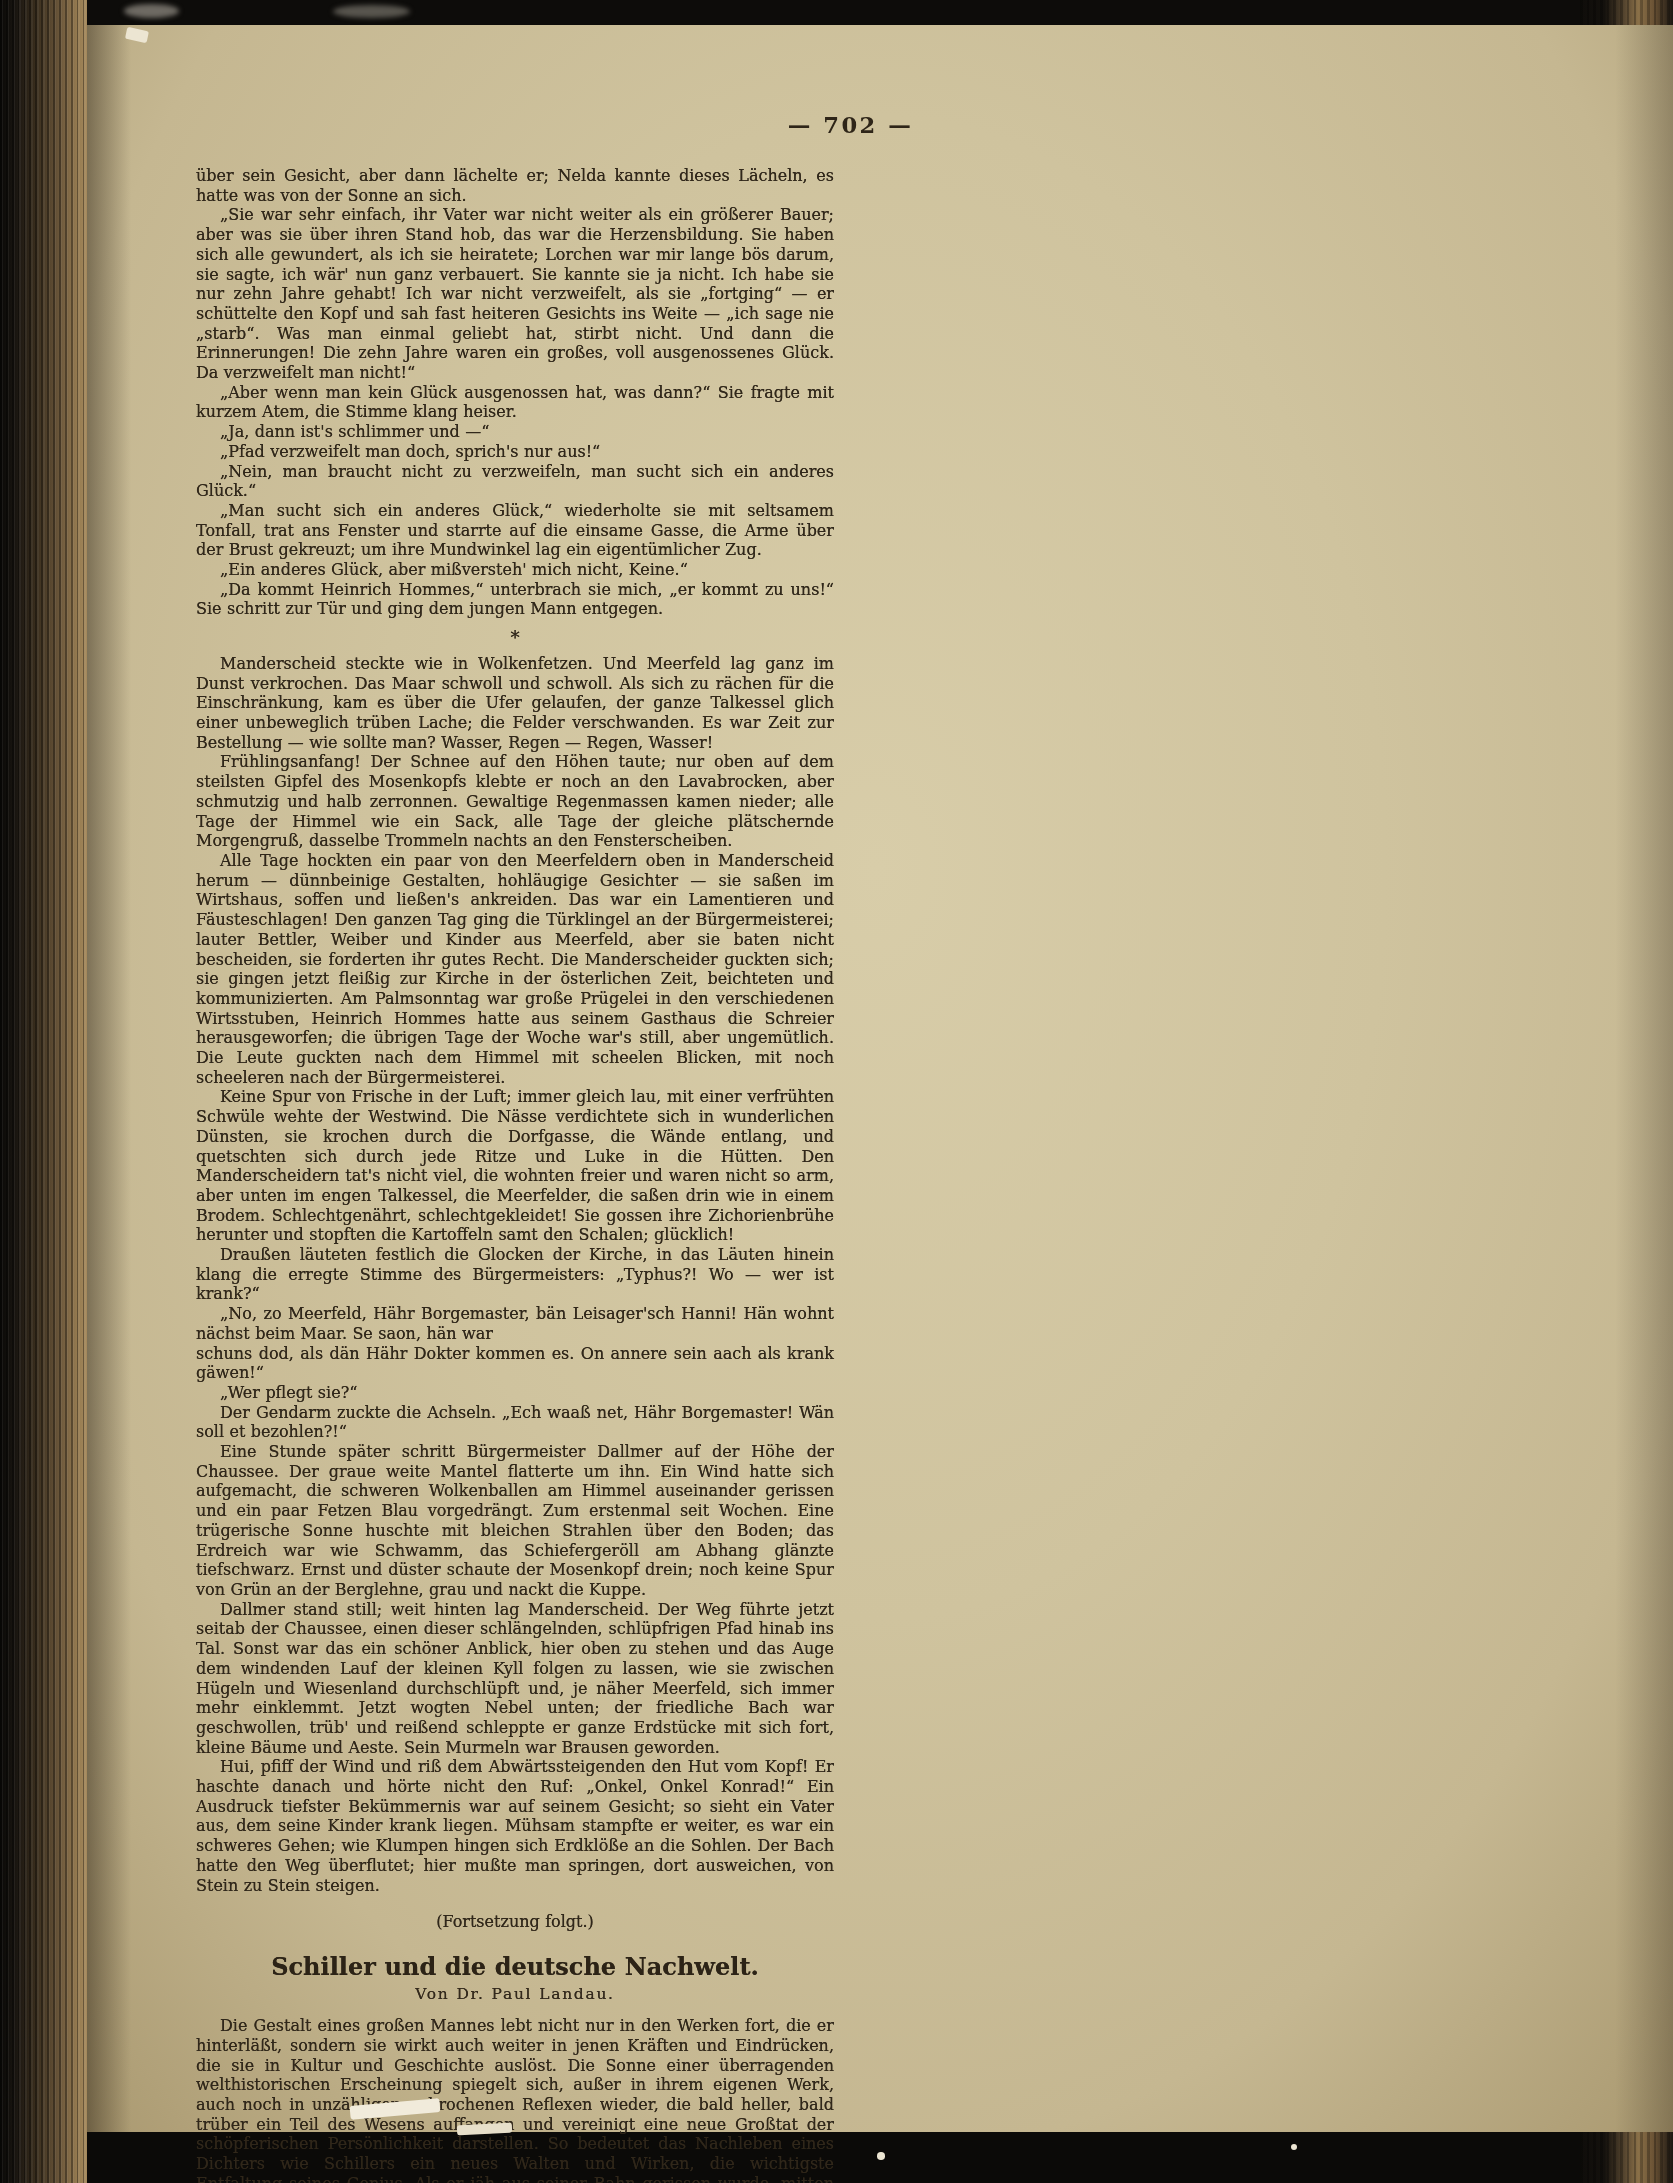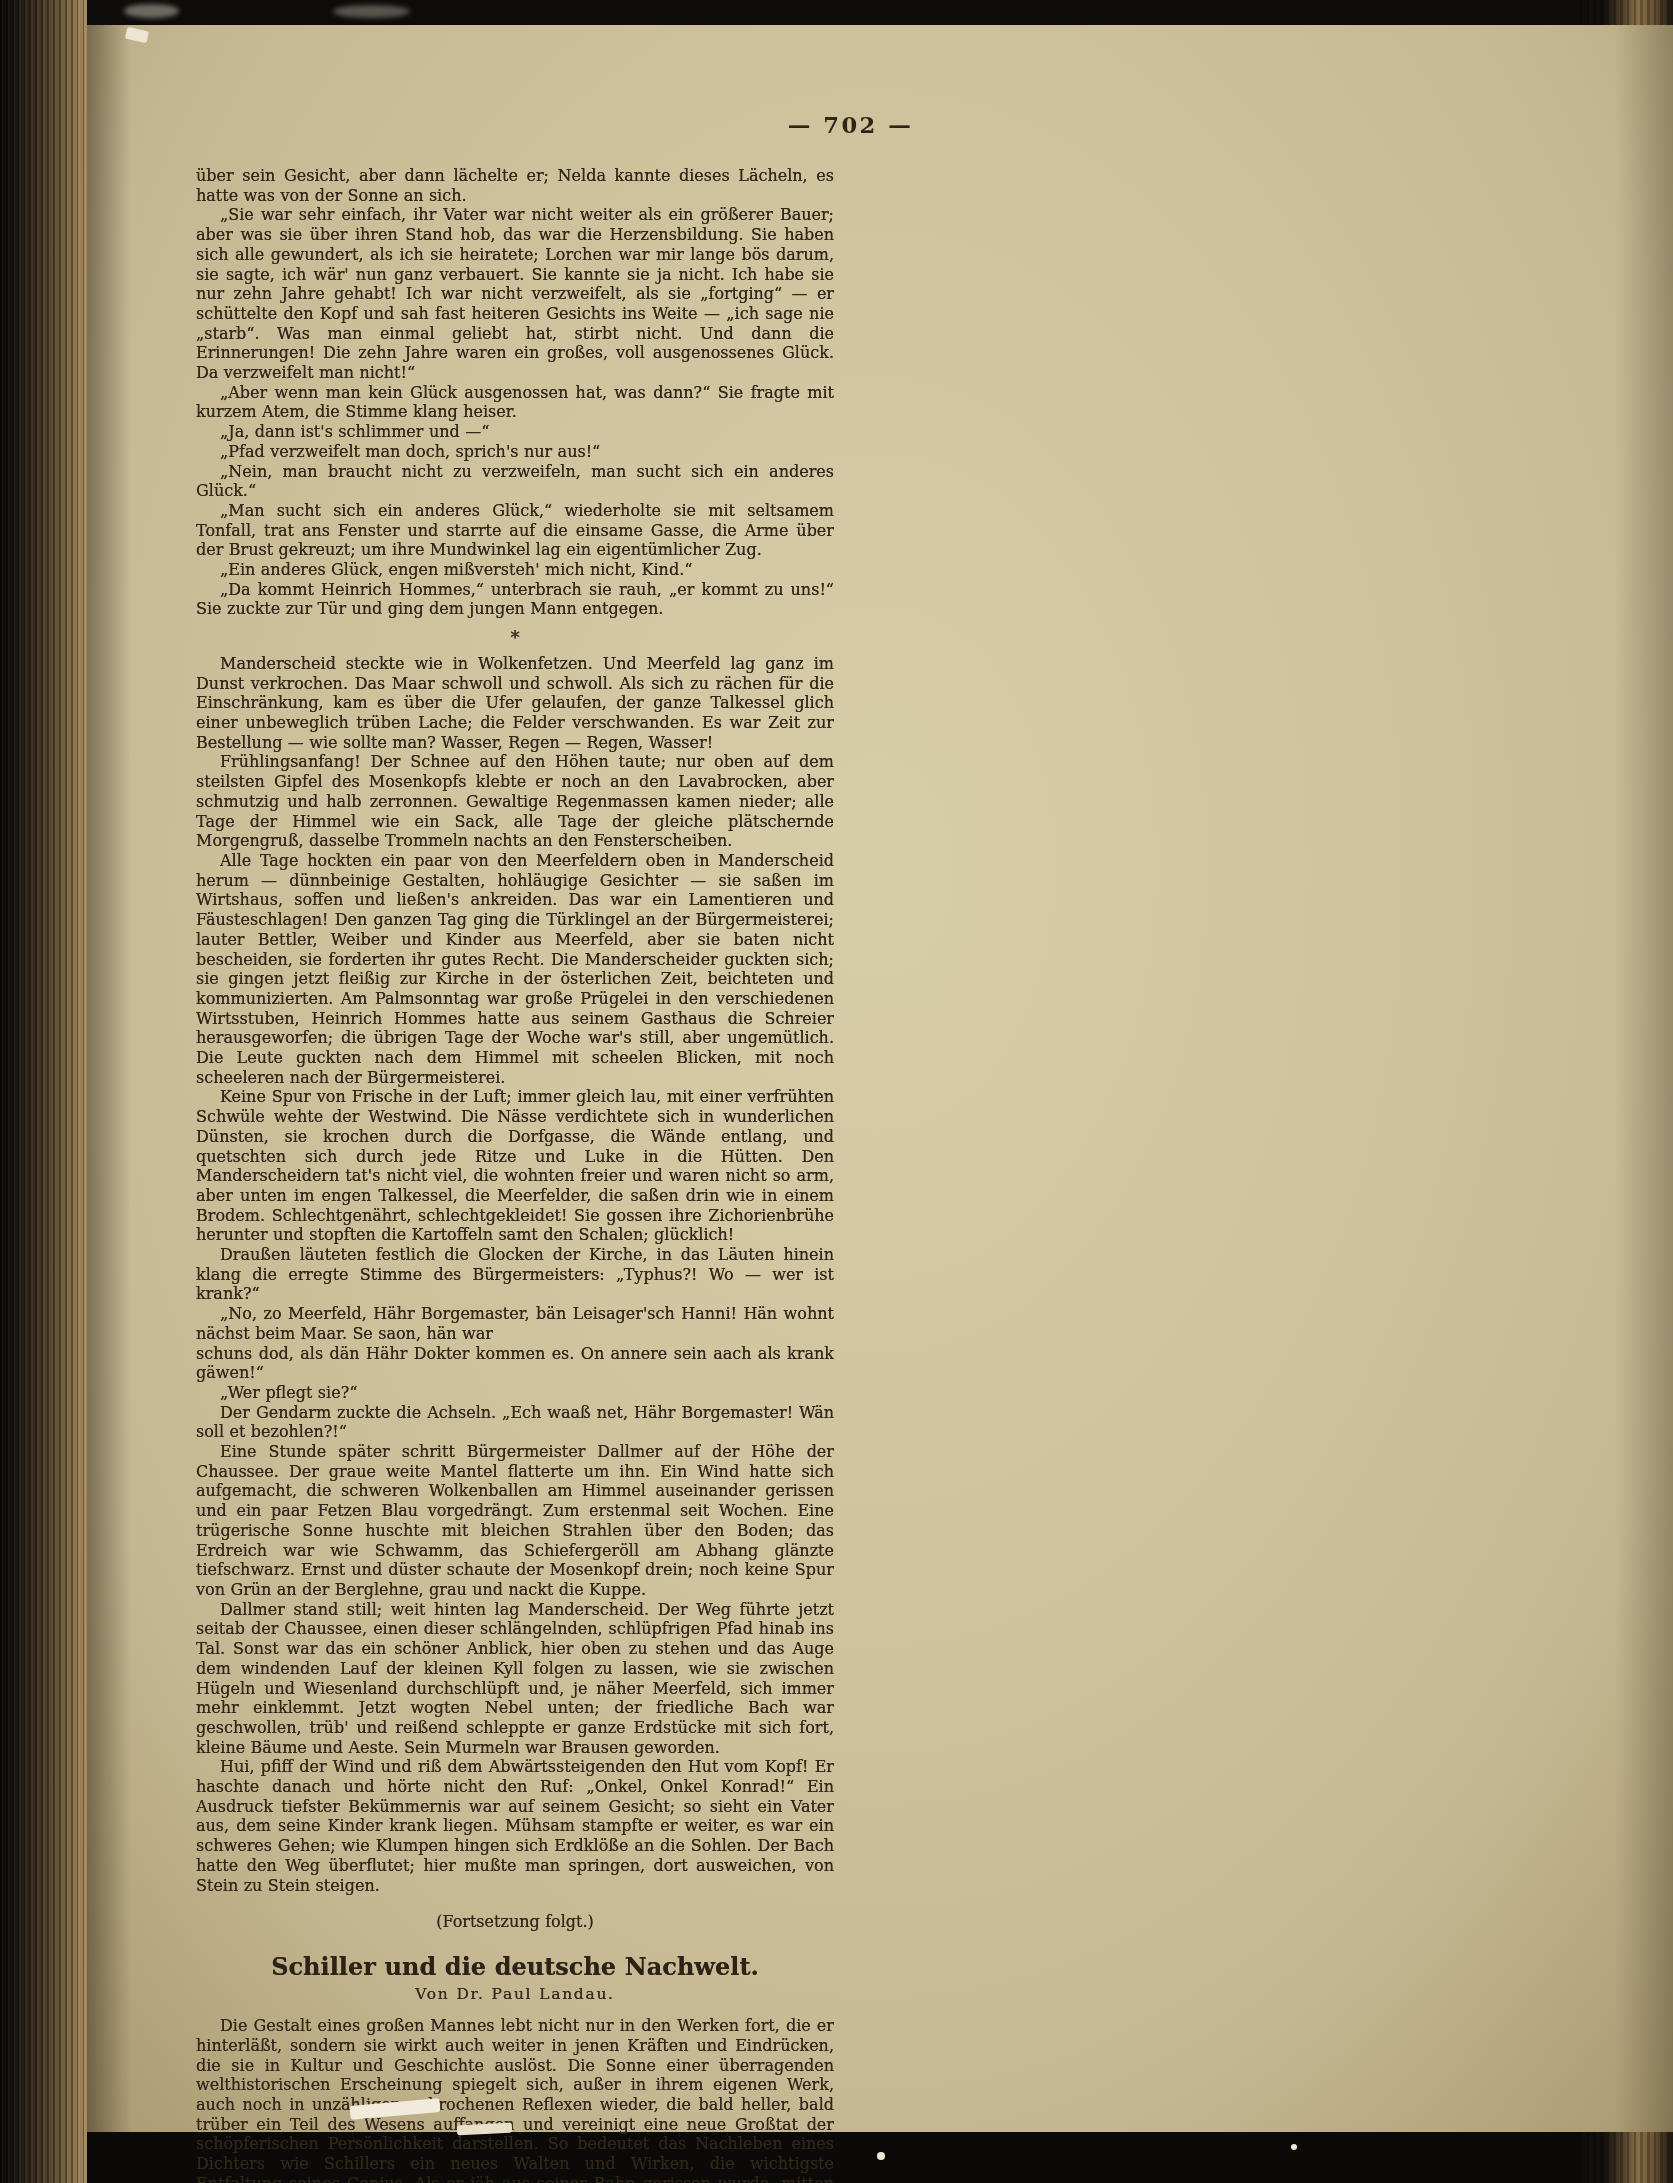--- a/index.html
+++ b/index.html
@@ -103,22 +103,22 @@
 
     <div class="columns">
       <div class="col" lang="de">
           <p class="para noindent">über sein Gesicht, aber dann lächelte er; Nelda kannte dieses Lächeln, es hatte was von der Sonne an sich.</p>
           <p class="para">„Sie war sehr einfach, ihr Vater war nicht weiter als ein größerer Bauer; aber was sie über ihren Stand hob, das war die Herzensbildung. Sie haben sich alle gewundert, als ich sie heiratete; Lorchen war mir lange bös darum, sie sagte, ich wär' nun ganz verbauert. Sie kannte sie ja nicht. Ich habe sie nur zehn Jahre gehabt! Ich war nicht verzweifelt, als sie „fortging“ — er schüttelte den Kopf und sah fast heiteren Gesichts ins Weite — „ich sage nie „starb“. Was man einmal geliebt hat, stirbt nicht. Und dann die Erinnerungen! Die zehn Jahre waren ein großes, voll ausgenossenes Glück. Da verzweifelt man nicht!“</p>
           <p class="para">„Aber wenn man kein Glück ausgenossen hat, was dann?“ Sie fragte mit kurzem Atem, die Stimme klang heiser.</p>
           <p class="para">„Ja, dann ist's schlimmer und —“</p>
           <p class="para">„Pfad verzweifelt man doch, sprich's nur aus!“</p>
           <p class="para">„Nein, man braucht nicht zu verzweifeln, man sucht sich ein anderes Glück.“</p>
           <p class="para">„Man sucht sich ein anderes Glück,“ wiederholte sie mit seltsamem Tonfall, trat ans Fenster und starrte auf die einsame Gasse, die Arme über der Brust gekreuzt; um ihre Mundwinkel lag ein eigentümlicher Zug.</p>
-          <p class="para">„Ein anderes Glück, engen mißversteh' mich nicht, Kind.“</p>
-          <p class="para">„Da kommt Heinrich Hommes,“ unterbrach sie rauh, „er kommt zu uns!“ Sie zuckte zur Tür und ging dem jungen Mann entgegen.</p>
+          <p class="para">„Ein anderes Glück, aber mißversteh' mich nicht, Keine.“</p>
+          <p class="para">„Da kommt Heinrich Hommes,“ unterbrach sie mich, „er kommt zu uns!“ Sie schritt zur Tür und ging dem jungen Mann entgegen.</p>
           <p class="para center sep">*</p>
           <p class="para">Manderscheid steckte wie in Wolkenfetzen. Und Meerfeld lag ganz im Dunst verkrochen. Das Maar schwoll und schwoll. Als sich zu rächen für die Einschränkung, kam es über die Ufer gelaufen, der ganze Talkessel glich einer unbeweglich trüben Lache; die Felder verschwanden. Es war Zeit zur Bestellung — wie sollte man? Wasser, Regen — Regen, Wasser!</p>
           <p class="para">Frühlingsanfang! Der Schnee auf den Höhen taute; nur oben auf dem steilsten Gipfel des Mosenkopfs klebte er noch an den Lavabrocken, aber schmutzig und halb zerronnen. Gewaltige Regenmassen kamen nieder; alle Tage der Himmel wie ein Sack, alle Tage der gleiche plätschernde Morgengruß, dasselbe Trommeln nachts an den Fensterscheiben.</p>
           <p class="para">Alle Tage hockten ein paar von den Meerfeldern oben in Manderscheid herum — dünnbeinige Gestalten, hohläugige Gesichter — sie saßen im Wirtshaus, soffen und ließen's ankreiden. Das war ein Lamentieren und Fäusteschlagen! Den ganzen Tag ging die Türklingel an der Bürgermeisterei; lauter Bettler, Weiber und Kinder aus Meerfeld, aber sie baten nicht bescheiden, sie forderten ihr gutes Recht. Die Manderscheider guckten sich; sie gingen jetzt fleißig zur Kirche in der österlichen Zeit, beichteten und kommunizierten. Am Palmsonntag war große Prügelei in den verschiedenen Wirtsstuben, Heinrich Hommes hatte aus seinem Gasthaus die Schreier herausgeworfen; die übrigen Tage der Woche war's still, aber ungemütlich. Die Leute guckten nach dem Himmel mit scheelen Blicken, mit noch scheeleren nach der Bürgermeisterei.</p>
           <p class="para">Keine Spur von Frische in der Luft; immer gleich lau, mit einer verfrühten Schwüle wehte der Westwind. Die Nässe verdichtete sich in wunderlichen Dünsten, sie krochen durch die Dorfgasse, die Wände entlang, und quetschten sich durch jede Ritze und Luke in die Hütten. Den Manderscheidern tat's nicht viel, die wohnten freier und waren nicht so arm, aber unten im engen Talkessel, die Meerfelder, die saßen drin wie in einem Brodem. Schlechtgenährt, schlechtgekleidet! Sie gossen ihre Zichorienbrühe herunter und stopften die Kartoffeln samt den Schalen; glücklich!</p>
           <p class="para">Draußen läuteten festlich die Glocken der Kirche, in das Läuten hinein klang die erregte Stimme des Bürgermeisters: „Typhus?! Wo — wer ist krank?“</p>
           <p class="para">„No, zo Meerfeld, Hähr Borgemaster, bän Leisager'sch Hanni! Hän wohnt nächst beim Maar. Se saon, hän war</p>
         </div>
 
       <div class="gutter"></div>

